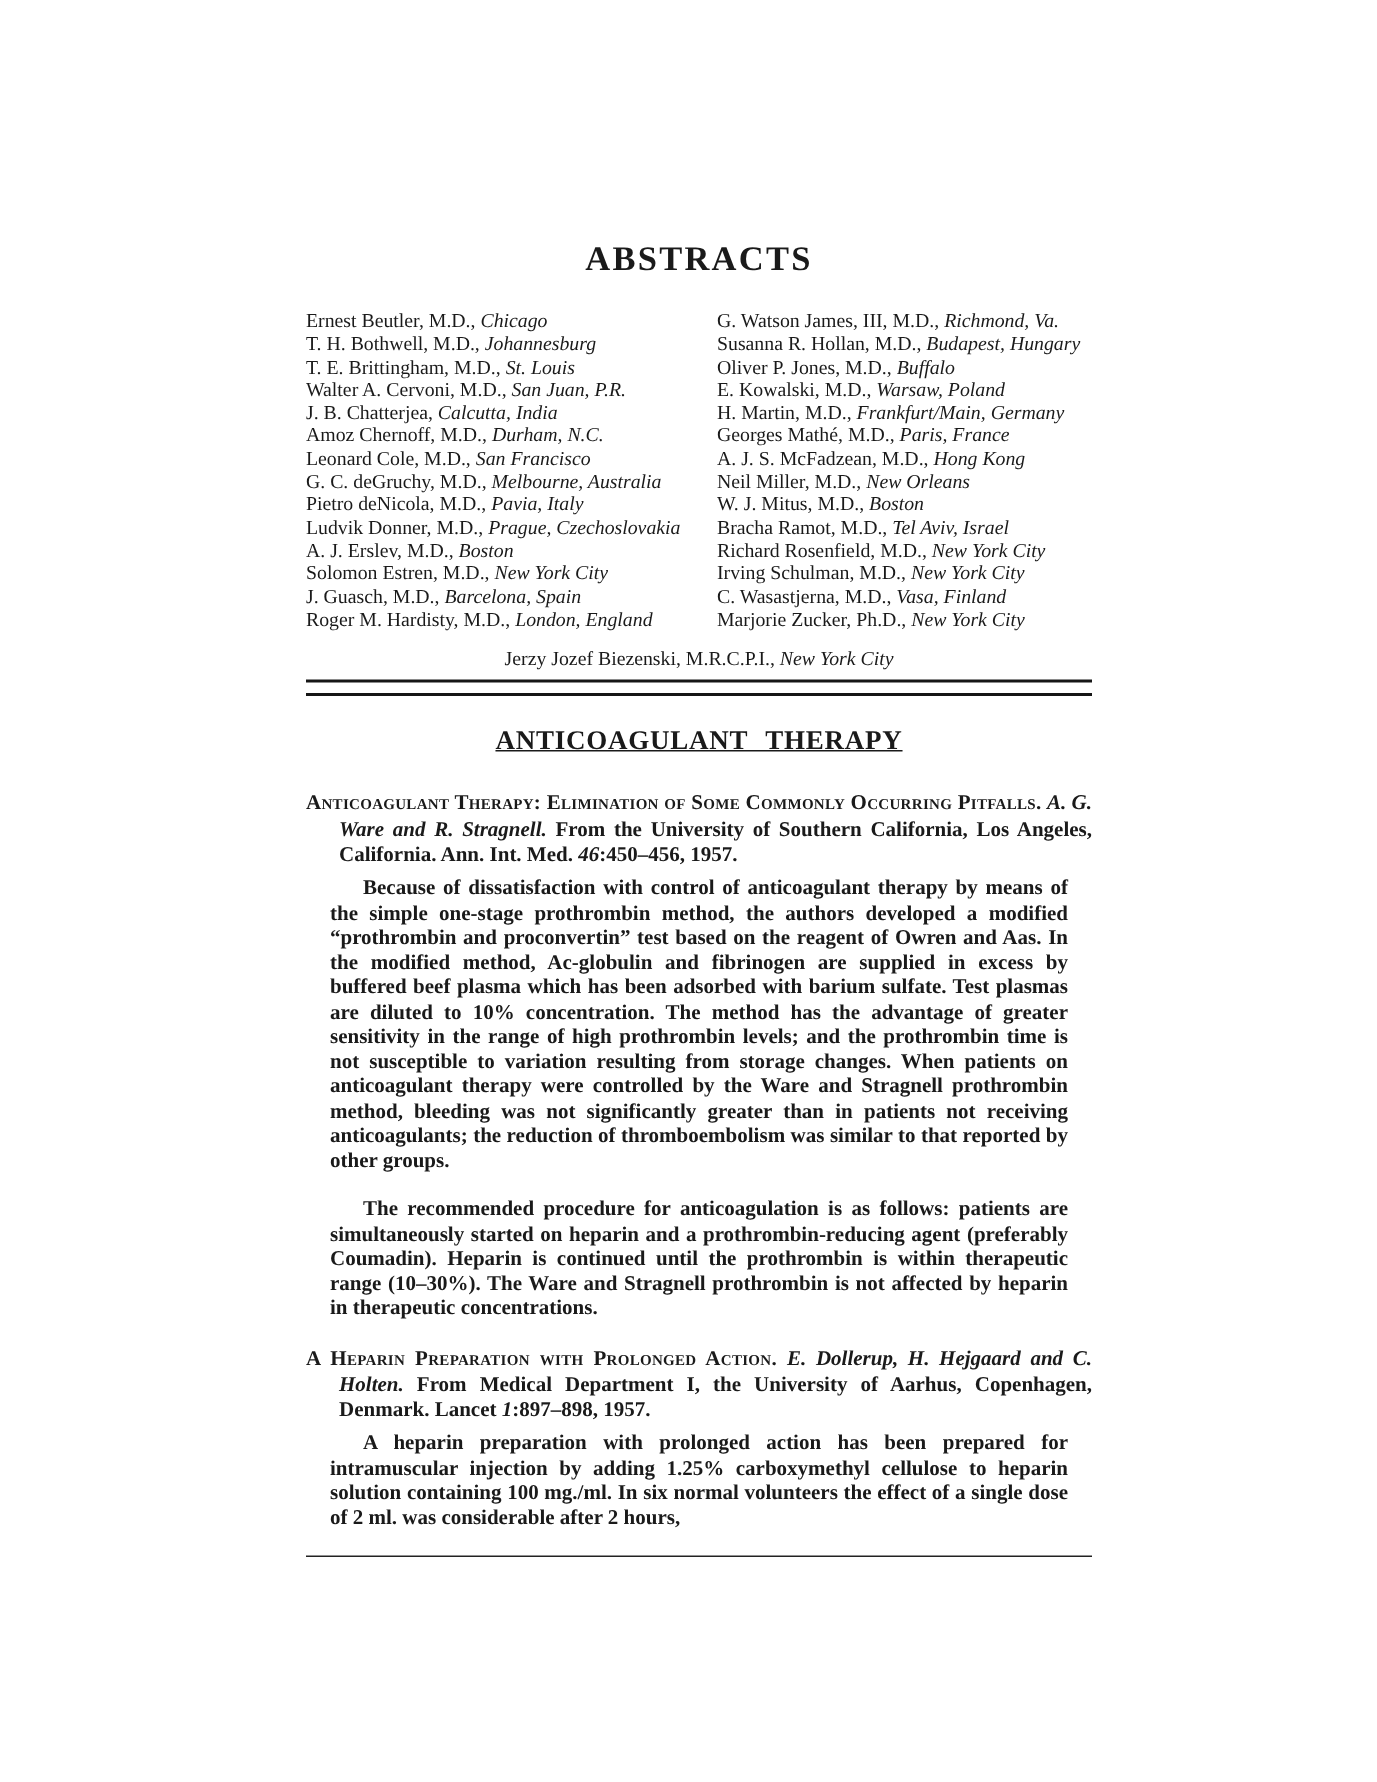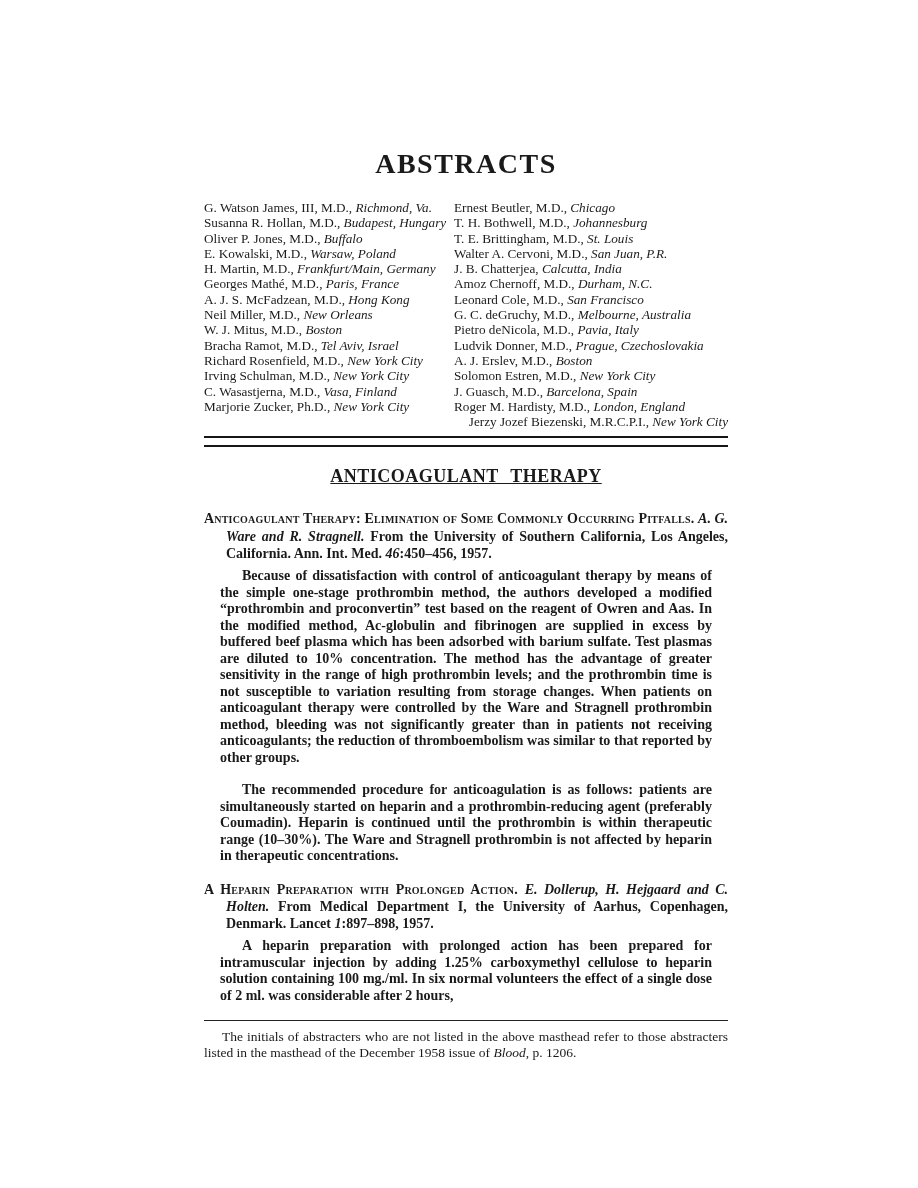--- a/index.html
+++ b/index.html
@@ -12,22 +12,22 @@
   }
   .canvas { position: relative; width: 918px; height: 1188px; background: #fff; }
   .page {
     position: absolute; left: 204px; top: 0; width: 524px;
     padding-top: 146px;
   }
   .it { font-style: italic; }
   .sc { font-variant: small-caps; letter-spacing: 0.4px; }
 
   h1.title {
-    margin: 4px; text-align: center;
-    font-size: 28px; font-weight: bold; letter-spacing: 1.5px; line-height: 1;
+    margin: 15px; text-align: center;
+    font-size: 23px; font-weight: bold; letter-spacing: 1.5px; line-height: 1;
   }
   .editor {
     margin-top: 16px; text-align: center;
     font-size: 13.8px; line-height: 14px; word-spacing: 2px; letter-spacing: 0.3px;
   }
   .labeled-rule {
     margin-top: 22px; display: flex; align-items: center;
   }
   .rule-line { flex: 1; border-top: 2px solid #161616; height: 0; }
   .rule-label {
@@ -35,21 +35,21 @@
     padding: 0 2px; line-height: 10px;
   }
   .columns {
     margin-top: 22px; display: flex;
     font-size: 13.2px; line-height: 15.3px;
   }
   .col { white-space: nowrap; }
   .col.left { width: 274px; flex: 0 0 274px; }
   .col.right { flex: 1; }
   .center-name {
-    text-align: right; font-size: 13.2px; line-height: 15.3px;
+    text-align: center; font-size: 13.2px; line-height: 15.3px; margin-top: 11px;
   }
   .double-rule {
     margin-top: 7px; height: 7px;
     border-top: 2px solid #161616; border-bottom: 2px solid #161616;
   }
   h2.section-title {
     margin: 20px 0 0 0; text-align: center;
     font-size: 18px; font-weight: bold; letter-spacing: 0.5px; word-spacing: 7px; line-height: 1; text-decoration: underline;
   }
   .abstract { margin-top: 25px; font-weight: bold; }
@@ -79,51 +79,51 @@
 <body>
 
 <div class="canvas">
   <div class="page">
 
     <h1 class="title">ABSTRACTS</h1>
 
 
 
     <div class="columns">
+      <div class="col left" id="col-left">
+          <div><span>Ernest Beutler, M.D., </span><span class="it">Chicago</span></div>
+          <div><span>T. H. Bothwell, M.D., </span><span class="it">Johannesburg</span></div>
+          <div><span>T. E. Brittingham, M.D., </span><span class="it">St. Louis</span></div>
+          <div><span>Walter A. Cervoni, M.D., </span><span class="it">San Juan, P.R.</span></div>
+          <div><span>J. B. Chatterjea, </span><span class="it">Calcutta, India</span></div>
+          <div><span>Amoz Chernoff, M.D., </span><span class="it">Durham, N.C.</span></div>
+          <div><span>Leonard Cole, M.D., </span><span class="it">San Francisco</span></div>
+          <div><span>G. C. deGruchy, M.D., </span><span class="it">Melbourne, Australia</span></div>
+          <div><span>Pietro deNicola, M.D., </span><span class="it">Pavia, Italy</span></div>
+          <div><span>Ludvik Donner, M.D., </span><span class="it">Prague, Czechoslovakia</span></div>
+          <div><span>A. J. Erslev, M.D., </span><span class="it">Boston</span></div>
+          <div><span>Solomon Estren, M.D., </span><span class="it">New York City</span></div>
+          <div><span>J. Guasch, M.D., </span><span class="it">Barcelona, Spain</span></div>
+          <div><span>Roger M. Hardisty, M.D., </span><span class="it">London, England</span></div>
+        </div>
       <div class="col right" id="col-right">
           <div><span>G. Watson James, III, M.D., </span><span class="it">Richmond, Va.</span></div>
           <div><span>Susanna R. Hollan, M.D., </span><span class="it">Budapest, Hungary</span></div>
           <div><span>Oliver P. Jones, M.D., </span><span class="it">Buffalo</span></div>
           <div><span>E. Kowalski, M.D., </span><span class="it">Warsaw, Poland</span></div>
           <div><span>H. Martin, M.D., </span><span class="it">Frankfurt/Main, Germany</span></div>
           <div><span>Georges Mathé, M.D., </span><span class="it">Paris, France</span></div>
           <div><span>A. J. S. McFadzean, M.D., </span><span class="it">Hong Kong</span></div>
           <div><span>Neil Miller, M.D., </span><span class="it">New Orleans</span></div>
           <div><span>W. J. Mitus, M.D., </span><span class="it">Boston</span></div>
           <div><span>Bracha Ramot, M.D., </span><span class="it">Tel Aviv, Israel</span></div>
           <div><span>Richard Rosenfield, M.D., </span><span class="it">New York City</span></div>
           <div><span>Irving Schulman, M.D., </span><span class="it">New York City</span></div>
           <div><span>C. Wasastjerna, M.D., </span><span class="it">Vasa, Finland</span></div>
           <div><span>Marjorie Zucker, Ph.D., </span><span class="it">New York City</span></div>
-        </div>
-      <div class="col left" id="col-left">
-          <div><span>Ernest Beutler, M.D., </span><span class="it">Chicago</span></div>
-          <div><span>T. H. Bothwell, M.D., </span><span class="it">Johannesburg</span></div>
-          <div><span>T. E. Brittingham, M.D., </span><span class="it">St. Louis</span></div>
-          <div><span>Walter A. Cervoni, M.D., </span><span class="it">San Juan, P.R.</span></div>
-          <div><span>J. B. Chatterjea, </span><span class="it">Calcutta, India</span></div>
-          <div><span>Amoz Chernoff, M.D., </span><span class="it">Durham, N.C.</span></div>
-          <div><span>Leonard Cole, M.D., </span><span class="it">San Francisco</span></div>
-          <div><span>G. C. deGruchy, M.D., </span><span class="it">Melbourne, Australia</span></div>
-          <div><span>Pietro deNicola, M.D., </span><span class="it">Pavia, Italy</span></div>
-          <div><span>Ludvik Donner, M.D., </span><span class="it">Prague, Czechoslovakia</span></div>
-          <div><span>A. J. Erslev, M.D., </span><span class="it">Boston</span></div>
-          <div><span>Solomon Estren, M.D., </span><span class="it">New York City</span></div>
-          <div><span>J. Guasch, M.D., </span><span class="it">Barcelona, Spain</span></div>
-          <div><span>Roger M. Hardisty, M.D., </span><span class="it">London, England</span></div>
         </div>
     </div>
 
     <div class="center-name" id="center-abstracter">
         <div><span>Jerzy Jozef Biezenski, M.R.C.P.I., </span><span class="it">New York City</span></div>
       </div>
 
     <div class="double-rule"></div>
 
     <h2 class="section-title">ANTICOAGULANT THERAPY</h2>
@@ -135,17 +135,16 @@
           <p class="body-para"><span>The recommended procedure for anticoagulation is as follows: patients are simultaneously started on heparin and a prothrombin-reducing agent (preferably Coumadin). Heparin is continued until the prothrombin is within therapeutic range (10–30%). The Ware and Stragnell prothrombin is not affected by heparin in therapeutic concentrations.</span></p>
         </div>
         <div class="abstract">
           <p class="citation"><span class="sc">A Heparin Preparation with Prolonged Action. </span><span class="it">E. Dollerup, H. Hejgaard and C. Holten.</span><span> From Medical Department I, the University of Aarhus, Copenhagen, Denmark. Lancet </span><span class="it">1</span><span>:897–898, 1957.</span></p>
           <p class="body-para"><span>A heparin preparation with prolonged action has been prepared for intramuscular injection by adding 1.25% carboxymethyl cellulose to heparin solution containing 100 mg./ml. In six normal volunteers the effect of a single dose of 2 ml. was considerable after 2 hours,</span></p>
         </div>
       </div>
 
     <div class="foot-rule"></div>
 
-    <p class="footnote" id="footnote"><span>The initials of abstracters who are not listed in the above masthead refer to those abstracters listed in the masthead of the December 1958 issue of </span><span class="it">Blood</span><span>, p. 1206.</span></p>
 
 
   </div>
 </div>
 
 </body></html>

